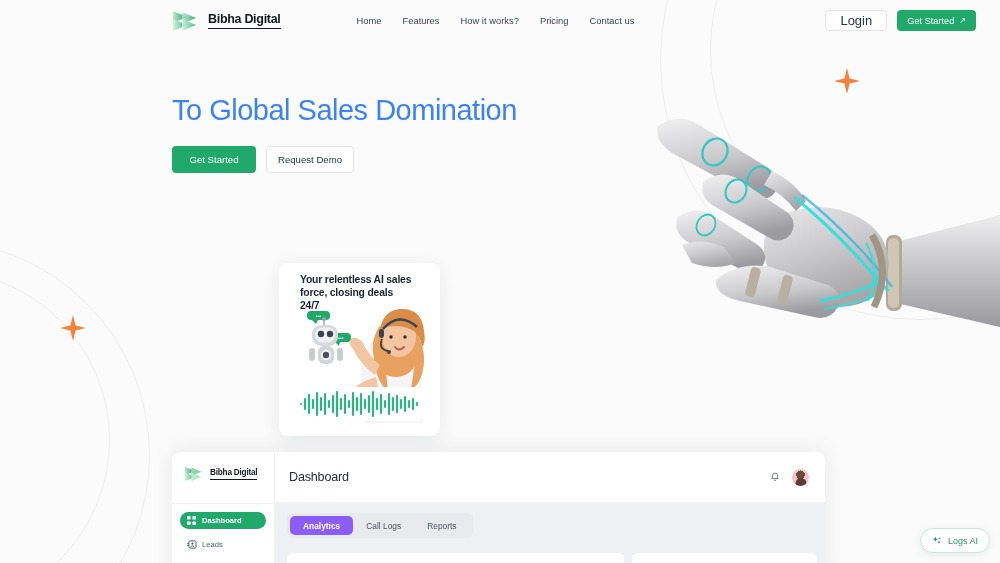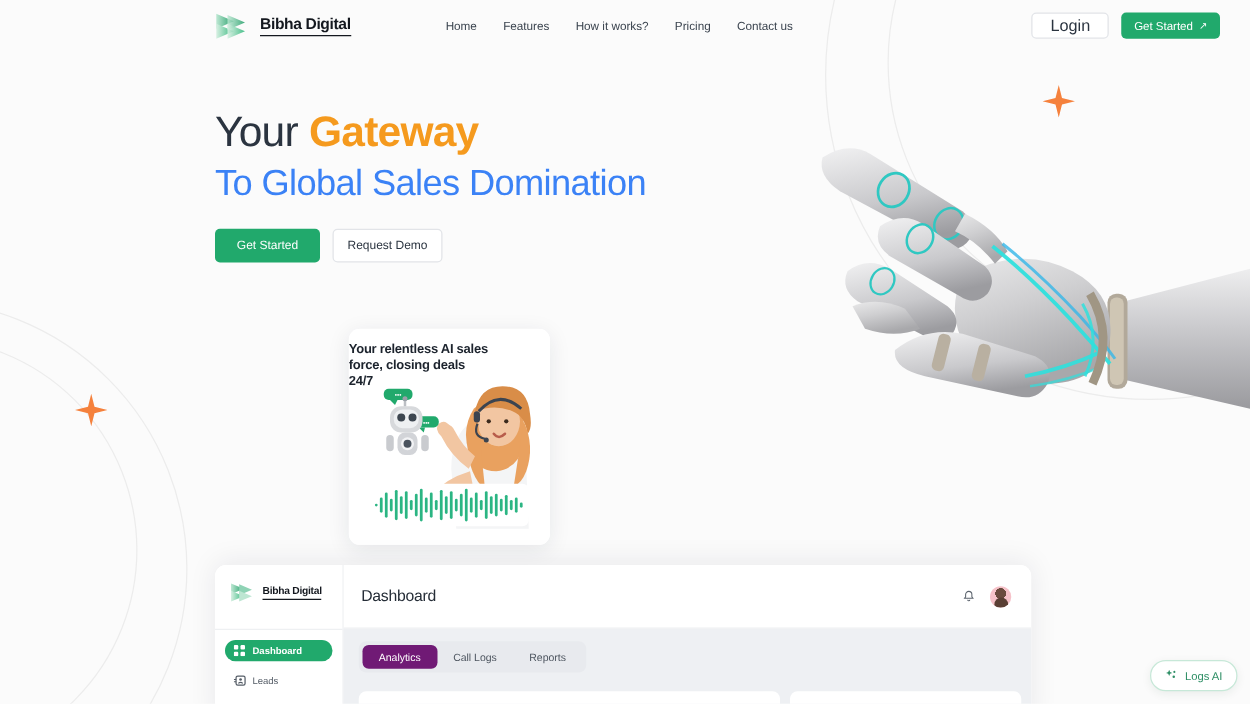--- a/index.html
+++ b/index.html
@@ -84,21 +84,21 @@
   }
 
   
   .promo {
     position:absolute; left:279px; top:263px; width:161px; height:173px;
     background:#fff; border-radius:9px;
     box-shadow:0 4px 18px rgba(20,30,50,0.09);
     overflow:hidden; z-index:4;
   }
   .promo-title {
-    position:absolute; left:0; top:10px; width:112px;
+    position:absolute; left:21px; top:10px; width:112px;
     font-size:10.4px; font-weight:bold; line-height:1.25; color:#1d242e;
     letter-spacing:-0.2px;
   }
   .promo-stage { position:absolute; inset:0; }
 
   
   .hand-wrap { position:absolute; right:0; top:95px; width:380px; height:330px; z-index:3; }
 
   
   .dash {
@@ -150,21 +150,21 @@
   .dash-body { position:absolute; top:51px; left:0; right:0; bottom:0; background:#eef0f3; }
   .tabs {
     position:absolute; left:12px; top:10px; height:25px;
     background:#e8eaee; border-radius:6px; padding:3px;
     display:flex; align-items:center; gap:0;
   }
   .tab {
     height:19px; padding:0 13px; border-radius:5px; font-size:8.4px; color:#4d555f;
     display:flex; align-items:center; justify-content:center; cursor:pointer;
   }
-  .tab.active { background:#701a75; color:#fff; font-weight:normal; }
+  .tab.active { background:#8b5cf6; color:#fff; font-weight:bold; }
   .dash-card {
     position:absolute; top:50px; height:40px; background:#fff; border-radius:6px 6px 0 0;
   }
   .dash-card.c1 { left:12px; width:337px; }
   .dash-card.c2 { left:357px; width:185px; }
 
   
   .fab {
     position:absolute; right:10px; bottom:10px; z-index:9;
     height:25px; padding:0 11px; border-radius:13px;
@@ -230,23 +230,20 @@
   <div class="header-actions">
     <button class="btn-login">Login</button>
     <button class="btn-getstarted">
       <span>Get Started</span>
       <span class="arrow">↗</span>
     </button>
   </div>
 </div>
 
 <div class="hero">
-  <h1 class="headline1">
-    <span>Your </span><span class="accent">Gateway</span>
-  </h1>
   <h2 class="headline2">To Global Sales Domination</h2>
   <div class="cta-row">
     <button class="btn-primary">Get Started</button>
     <button class="btn-secondary">Request Demo</button>
   </div>
 </div>
 
 <div class="hand-wrap">
   <svg viewBox="0 0 380 330" width="380" height="330">
     <defs>

